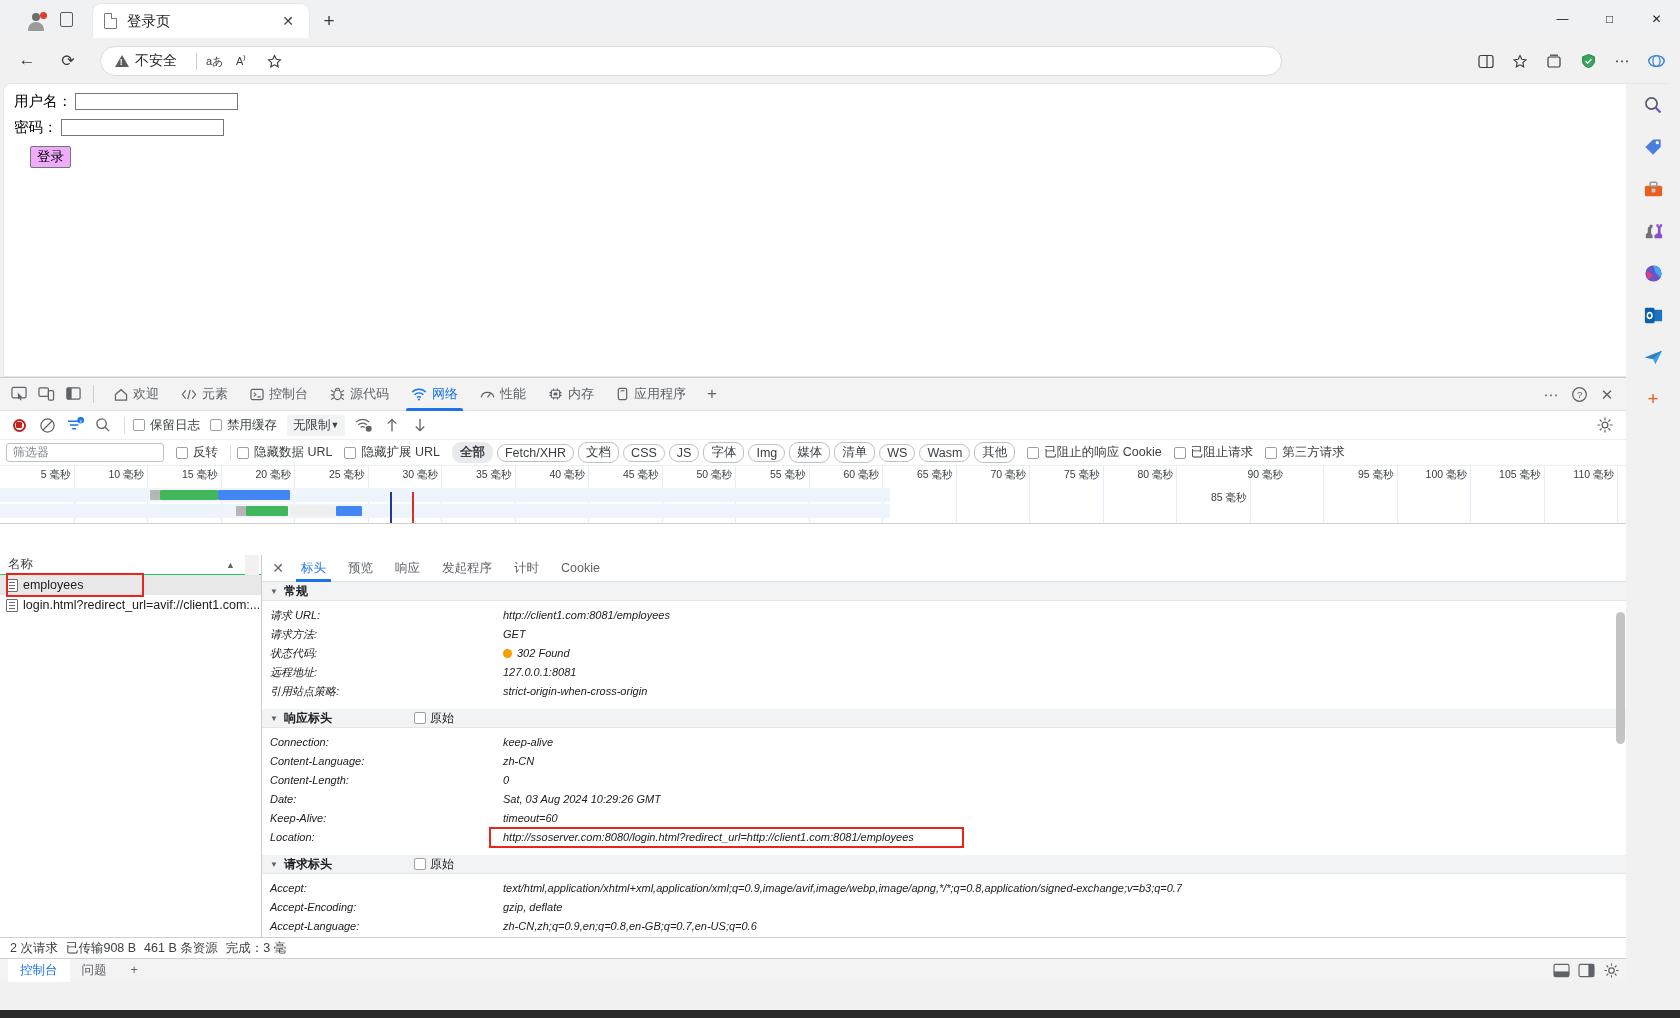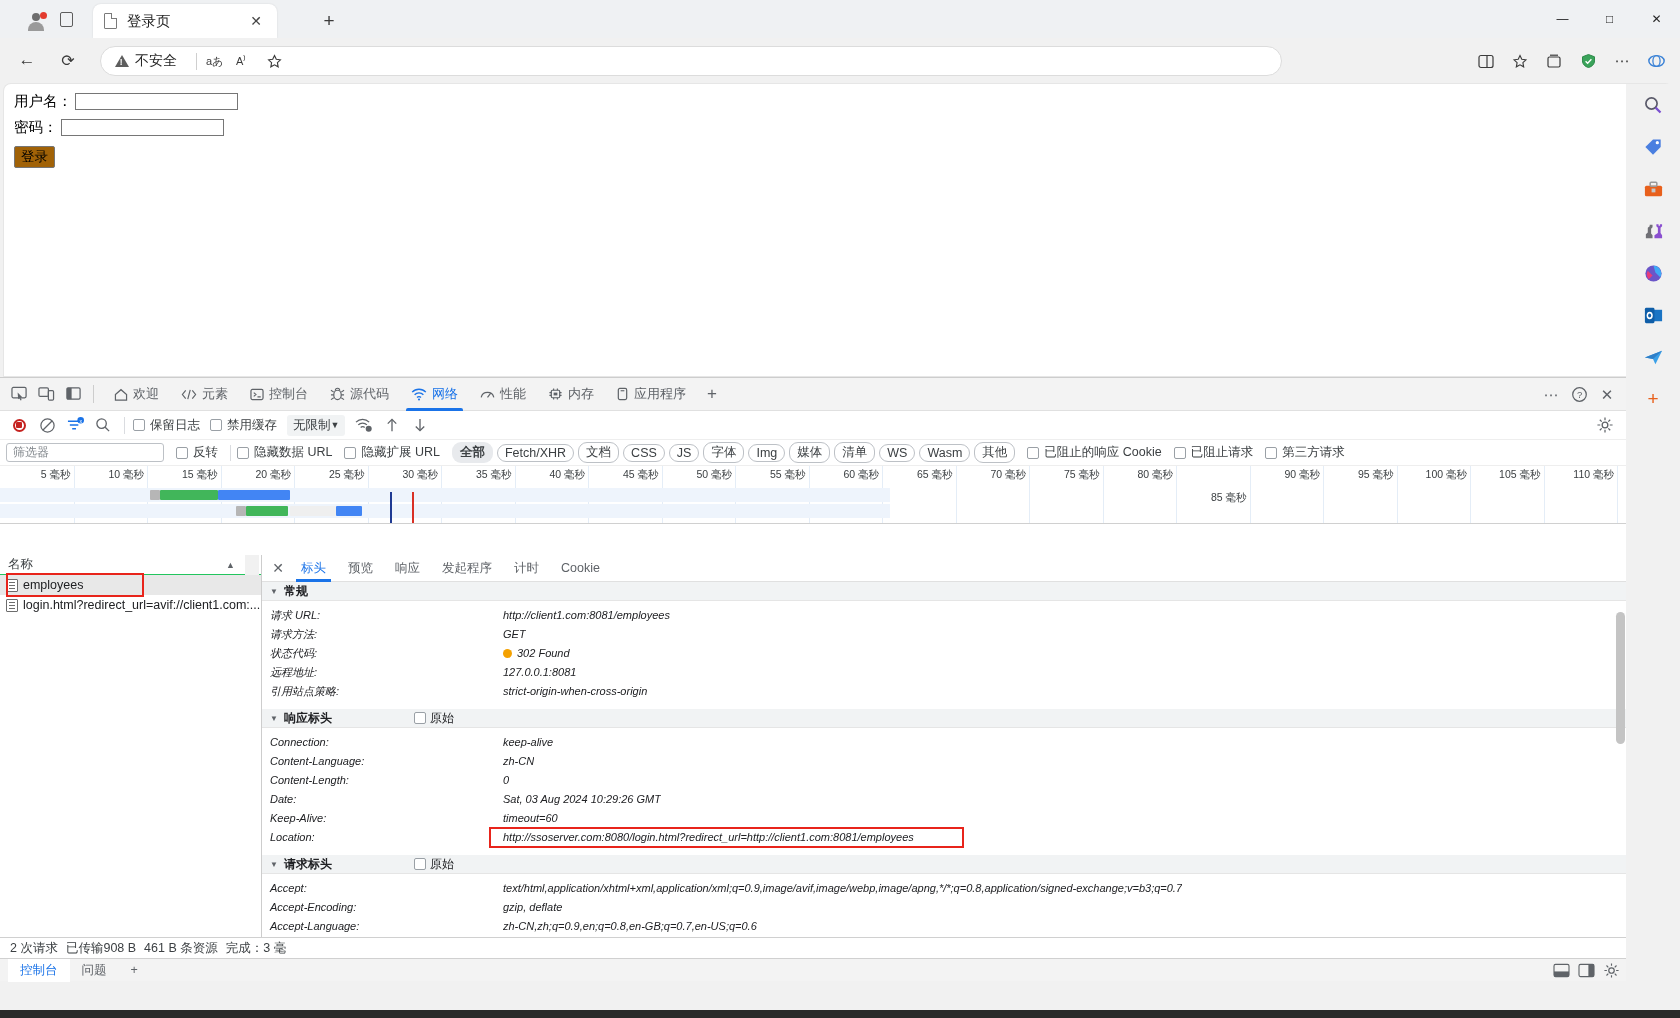--- a/index.html
+++ b/index.html
@@ -20,21 +20,21 @@
     position:absolute; left:18px; top:9px; width:16px; height:18px;
   }
   .avatar-head { position:absolute; left:4px; top:0px; width:8px; height:8px; border-radius:50%; background:#6d6d6d; }
   .avatar-body { position:absolute; left:0px; top:9px; width:16px; height:9px; border-radius:8px 8px 0 0; background:#9a9a9a; }
   .avatar-badge { position:absolute; left:12px; top:-1px; width:7px; height:7px; border-radius:50%; background:#e33b2e; }
 
   .tabs-btn { position:absolute; left:52px; top:6px; width:28px; height:26px; border-radius:4px; display:flex;align-items:center;justify-content:center;}
   .tabs-btn .glyph { width:13px;height:15px;border:1.6px solid #5d5d5d;border-radius:2px; }
 
   .tab {
-    position:absolute; left:93px; top:4px; width:184px; height:34px;
+    position:absolute; left:93px; top:4px; width:216px; height:34px;
     background:#fff; border-radius:8px 8px 0 0;
     display:flex; align-items:center; padding:0 10px;
     box-shadow: 0 0 2px rgba(0,0,0,0.12);
   }
   .tab-favicon { width:15px; height:16px; margin-right:9px; position:relative; flex:none;}
   .tab-favicon::before{
     content:''; position:absolute; left:1px; top:0; width:11px; height:14px;
     border:1.4px solid #7a7a7a; border-radius:1px; background:#fff;
   }
   .tab-favicon::after{
@@ -83,22 +83,22 @@
     background:#fff; border-radius:7px 7px 0 0;
     box-shadow: 0 0 0 1px #e6e6e6;
     overflow:hidden;
   }
   .form-row { display:flex; align-items:center; padding-left:10px; }
   .form-row.r1 { margin-top:8px; }
   .form-row.r2 { margin-top:7px; }
   .form-label { font-size:14.5px; color:#000; font-family:"Liberation Sans",sans-serif; }
   .form-input { height:17px; border:1px solid #767676; background:#fff; margin-left:3px; }
   .login-btn {
-    margin-top:9px; margin-left:10px; height:22px; min-width:38px;
-    background:#a16207; border:1px solid #767676; border-radius:2px;
+    margin-top:9px; margin-left:26px; height:22px; min-width:38px;
+    background:#f0abfc; border:1px solid #767676; border-radius:2px;
     font-size:13.5px; color:#000; font-family:"Liberation Sans",sans-serif;
     display:inline-flex; align-items:center; justify-content:center; padding:0 6px;
   }
 
   
   .edgebar { position:absolute; right:0; top:84px; width:54px; height:852px; background:#f1f1f1; }
   .eb-ico { width:54px; height:42px; display:flex; align-items:center; justify-content:center; font-size:17px; }
 
   
   .devtools { position:absolute; left:0; top:377px; width:1626px; height:604px; background:#fff; border-top:1px solid #cdcdcd; }
@@ -588,21 +588,21 @@
           <div class="rlabel" style="left: 955.5px;">65 毫秒</div>
           <div class="rtick" style="left: 1029px;"></div>
           <div class="rlabel" style="left: 1029px;">70 毫秒</div>
           <div class="rtick" style="left: 1102.5px;"></div>
           <div class="rlabel" style="left: 1102.5px;">75 毫秒</div>
           <div class="rtick" style="left: 1176px;"></div>
           <div class="rlabel" style="left: 1176px;">80 毫秒</div>
           <div class="rtick" style="left: 1249.5px;"></div>
           <div class="rlabel" style="left: 1249.5px; margin-top: 23px;">85 毫秒</div>
           <div class="rtick" style="left: 1323px;"></div>
-          <div class="rlabel" style="left: 1323px;">90 毫秒</div>
+          <div class="rlabel" style="left: 1286px;">90 毫秒</div>
           <div class="rtick" style="left: 1396.5px;"></div>
           <div class="rlabel" style="left: 1396.5px;">95 毫秒</div>
           <div class="rtick" style="left: 1470px;"></div>
           <div class="rlabel" style="left: 1470px;">100 毫秒</div>
           <div class="rtick" style="left: 1543.5px;"></div>
           <div class="rlabel" style="left: 1543.5px;">105 毫秒</div>
           <div class="rtick" style="left: 1617px;"></div>
           <div class="rlabel" style="left: 1617px;">110 毫秒</div>
         </div>
       <div class="ov-band" style="top:22px; width:890px;"></div>

